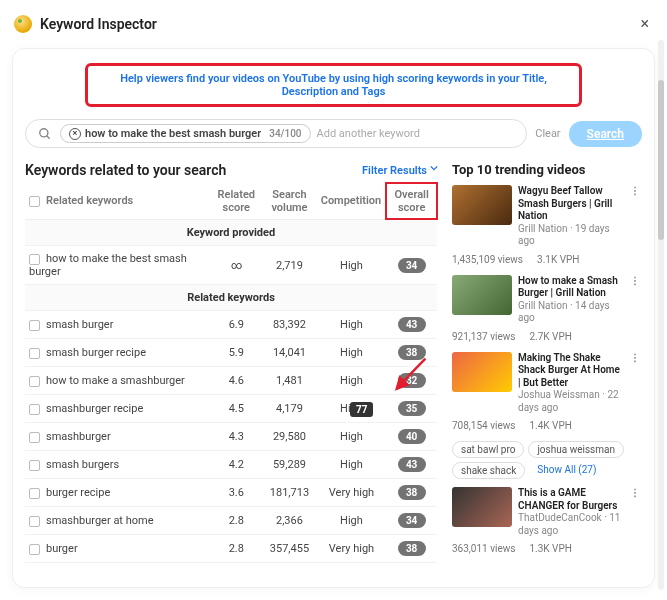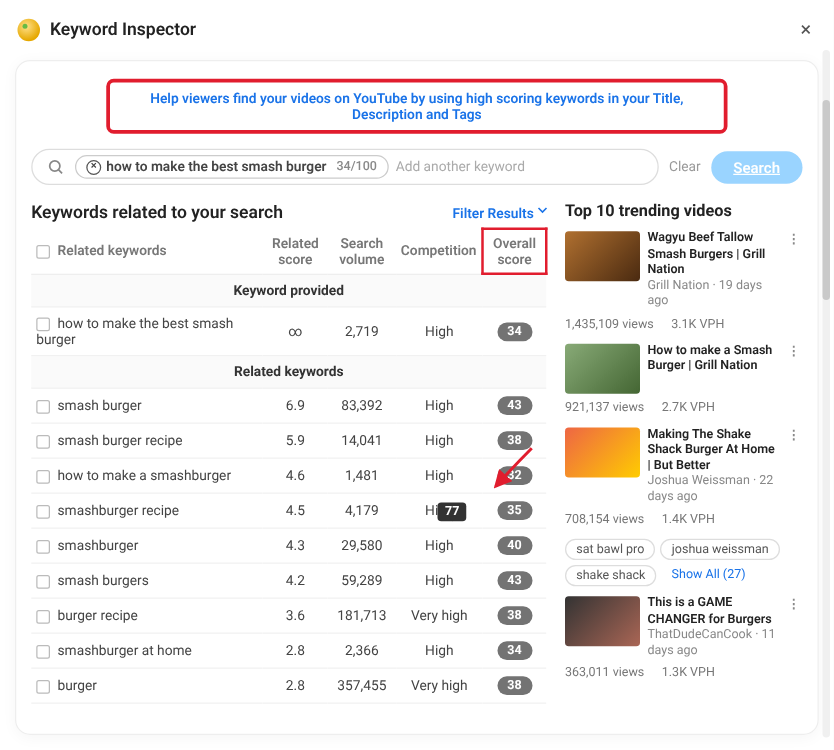--- a/index.html
+++ b/index.html
@@ -340,20 +340,21 @@
     <div class="dots">⋮</div>
   </div>
   <div class="stats">
               <span>1,435,109 views</span>
               <span>3.1K VPH</span>
             </div>
   <div class="video">
     <div class="thumb t2"></div>
     <div class="vinfo">
       <div class="vt">How to make a Smash Burger | Grill Nation</div>
+      <div class="vc">Grill Nation · 14 days ago</div>
     </div>
     <div class="dots">⋮</div>
   </div>
   <div class="stats">
               <span>921,137 views</span>
               <span>2.7K VPH</span>
             </div>
   <div class="video">
     <div class="thumb t3"></div>
     <div class="vinfo">

